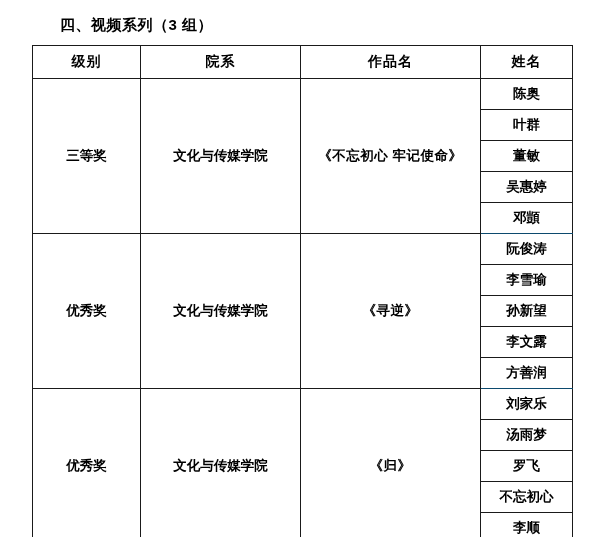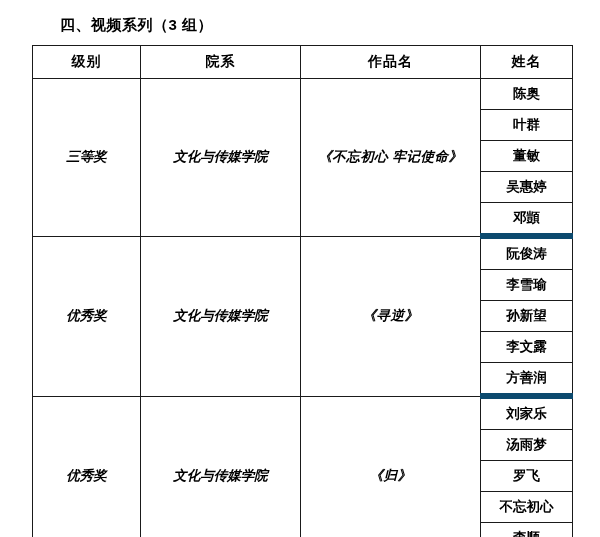--- a/index.html
+++ b/index.html
@@ -51,33 +51,32 @@
   .col-level  { width: 108px; }
   .col-dept   { width: 160px; }
   .col-work   { width: 180px; }
   .col-name   { width: 92px; }
 
   td.level-cell,
   td.dept-cell,
   td.work-cell {
     font-size: 13.5px;
     font-weight: bold;
-    font-style: italic;
   }
   td.name-cell {
     height: 30px;
     font-size: 13.5px;
     font-weight: bold;
     border-left: 1px solid #1a1a1a;
     border-right: 1px solid #1a1a1a;
     border-top: none;
     border-bottom: none;
   }
   td.name-cell.first-of-group { border-top: 1px solid #ef4444; }
-  td.name-cell.last-of-group  { border-bottom: 6px solid #0c4a6e; }
+  td.name-cell.last-of-group  { border-bottom: 1px solid #0c4a6e; }
   .work-title { letter-spacing: 0.5px; }
 </style>
 </head>
 <body>
 
 <div class="page">
 
   <div class="section-title">四、视频系列（3 组）</div>
 
   <table class="award-table">

